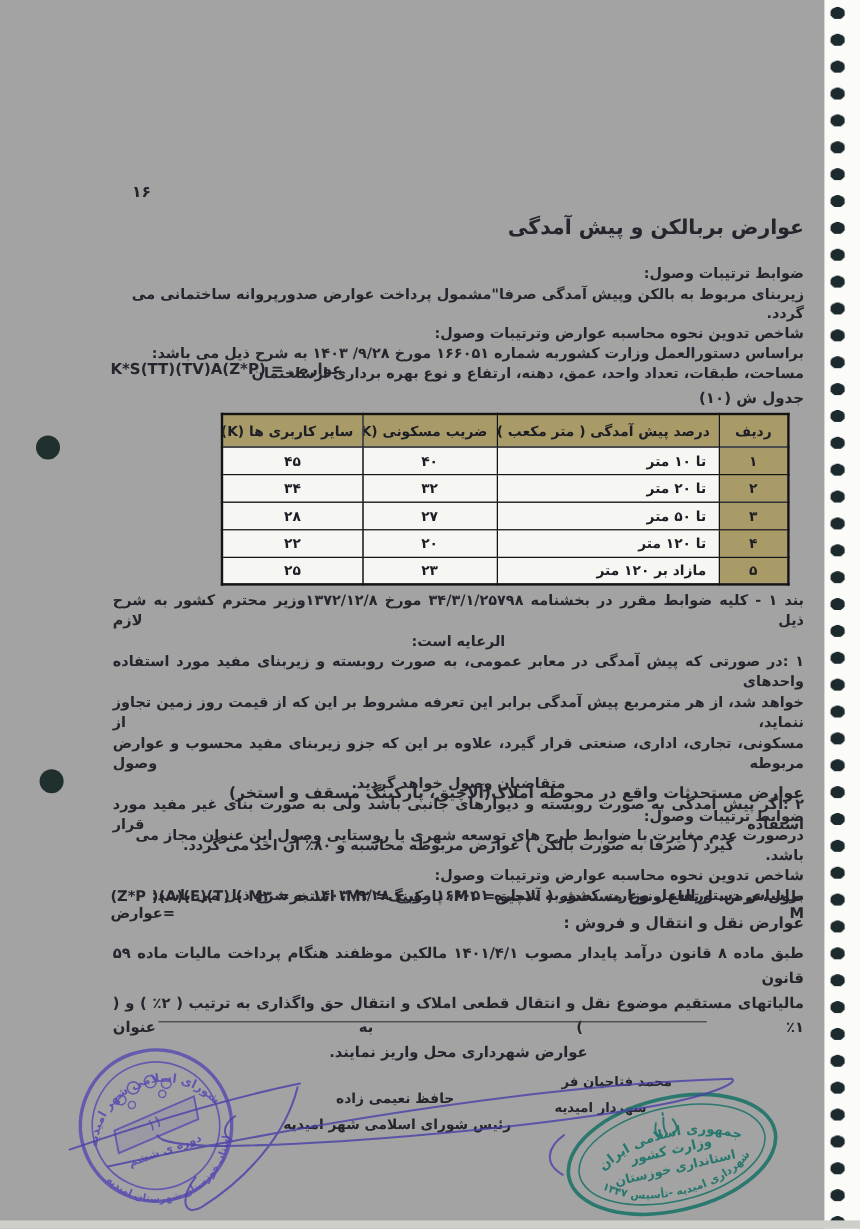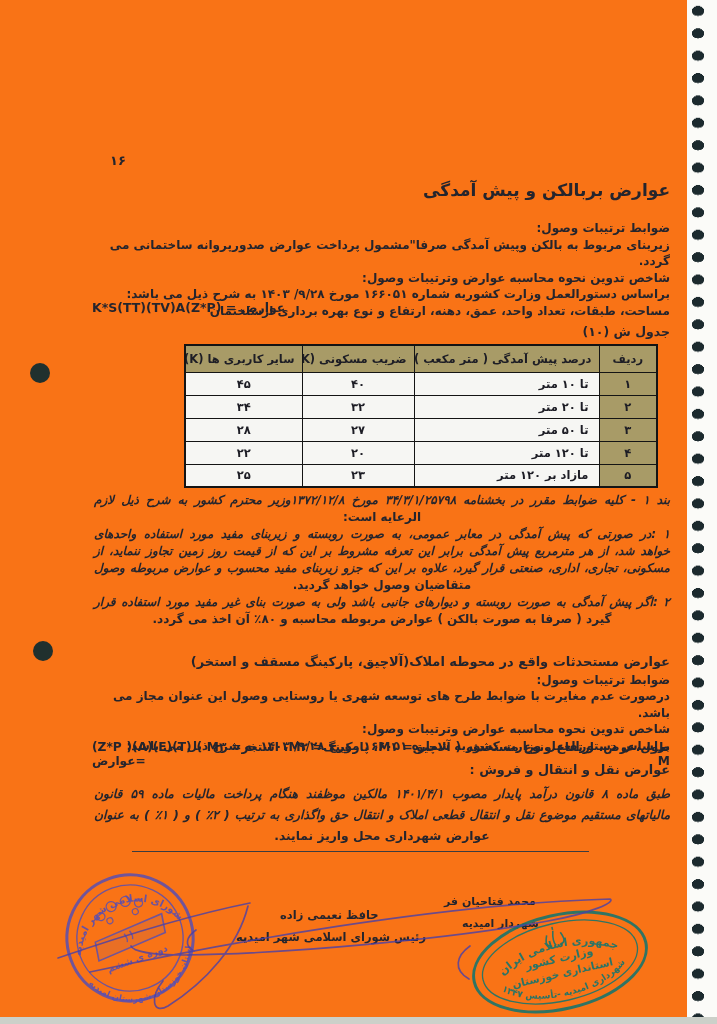--- a/index.html
+++ b/index.html
@@ -3,21 +3,21 @@
 <meta charset="utf-8">
 <style>
   html,body{margin:0;padding:0;}
   body{
     width:717px;height:1024px;position:relative;overflow:hidden;
     background:#e9ebe6;
     font-family:"DejaVu Sans","Liberation Sans",sans-serif;
   }
   .page{
     position:absolute;left:0;top:0;width:697px;height:1024px;
-    background:#f97316;border-right:1px solid #a8aba2;box-sizing:border-box;
+    background:#a3a3a3;border-right:1px solid #a8aba2;box-sizing:border-box;
   }
   .margin-strip{position:absolute;left:687px;right:0;top:0;bottom:0;background:#fbfbf8;}
   .holes-strip{
     position:absolute;left:688px;width:20px;top:0;height:1024px;
     background-image:radial-gradient(ellipse 8.5px 7px at 50% 11px,#1c2a2e 70%,rgba(28,42,46,0) 74%);
     background-size:20px 22.4px;background-repeat:repeat-y;
   }
   .hole-left{position:absolute;width:20px;height:20px;border-radius:50%;background:#20302e;}
   .bottom-edge{position:absolute;left:0;top:1017px;width:717px;height:7px;background:#ccd0c9;}
   .t{position:absolute;direction:rtl;color:#25252d;font-weight:bold;}
@@ -32,33 +32,33 @@
   table.tariff th,table.tariff td{
     border:1.4px solid #141414;font-size:11.5px;font-weight:bold;color:#1d1d25;
     padding:0 4px;box-sizing:border-box;overflow:hidden;white-space:nowrap;margin-left:20px;
   }
   table.tariff th{height:27px;background:#a89b67;text-align:right;padding-right:7px;}
   table.tariff th.c,table.tariff td.c{text-align:center;padding:0;}
   table.tariff td{height:23px;background:#f6f6f3;}
   table.tariff td.idx{background:#a89b67;text-align:center;}
   table.tariff td.range{text-align:right;padding-right:10px;}
   #clause1{top:492px;font-size:12px;line-height:17px;}
-  .jl{text-align:justify;text-align-last:justify;font-style:italic;}
+  .jl{text-align:justify;text-align-last:justify;}
   .rl{text-align:center;}
   .sec-heading{right:26px;font-size:13px;}
   #structures-heading{top:654px;}
   #structures-lines{top:672px;line-height:16.4px;}
   .formula2{right:26px;left:92px;top:740px;font-size:12.2px;text-align:justify;text-align-last:justify;}
   #transfer-heading{top:762px;font-size:12.8px;}
   #transfer-lines{top:784px;font-size:12.3px;line-height:20.8px;}
   .hr-line{position:absolute;left:132px;top:851px;width:457px;border-top:1.6px solid #3c3c40;}
   .approval-statement{left:28px;top:888px;font-size:10.8px;white-space:nowrap;color:#34343c;}
   .council-name{left:280px;top:908px;font-size:11.5px;}
   .council-title{left:236px;top:930px;font-size:11.5px;}
-  .mayor-name{left:444px;top:895px;font-size:11px;}
+  .mayor-name{left:468px;top:895px;font-size:11px;}
   .mayor-title{left:462px;top:917px;font-size:11px;}
   .stamp{position:absolute;pointer-events:none;}
   svg text{font-family:"DejaVu Sans","Liberation Sans",sans-serif;font-weight:bold;}
 </style>
 </head>
 <body>
 
 <div class="page">
 
   <div class="t page-num">۱۶</div>

